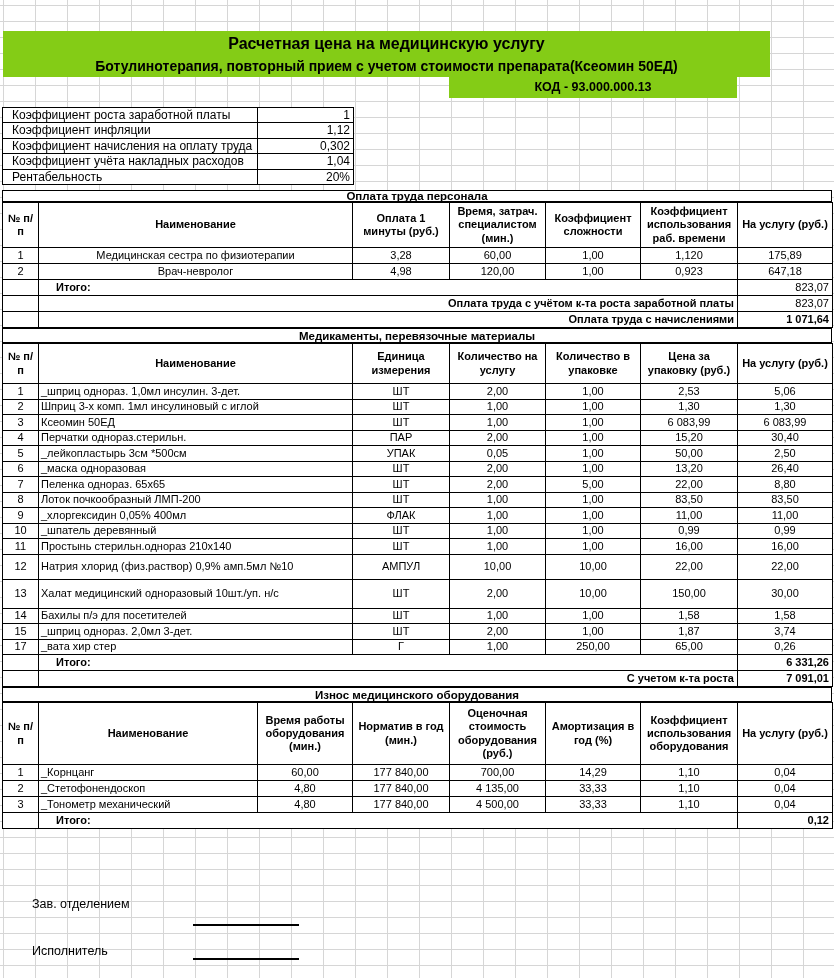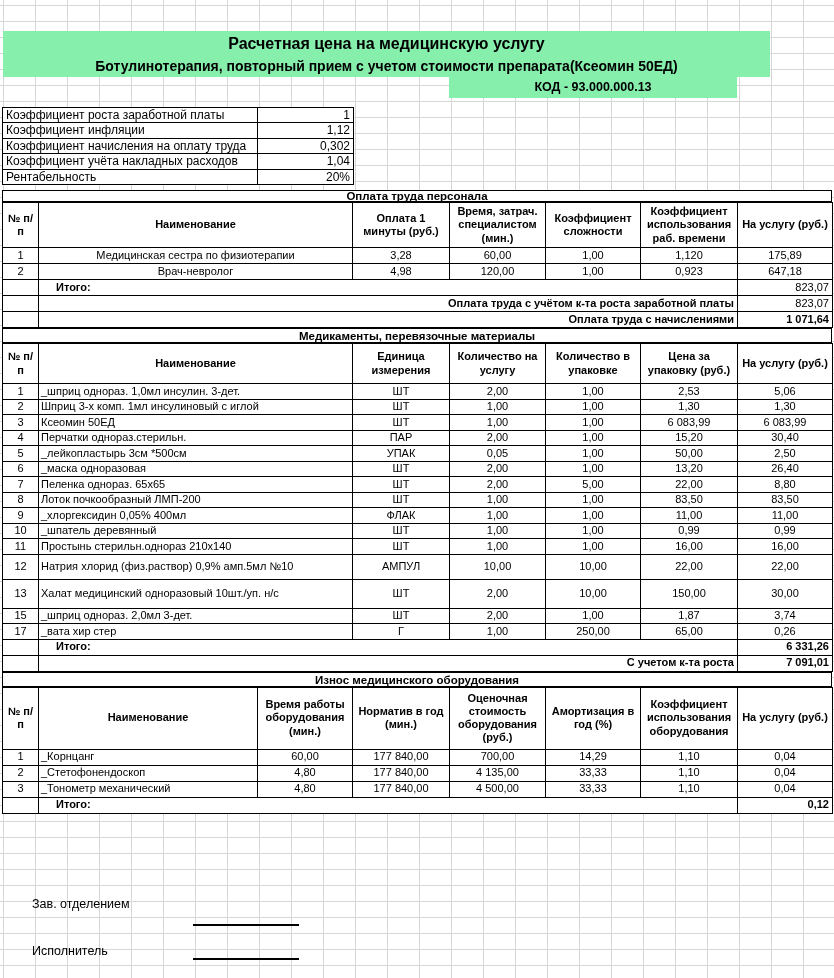--- a/index.html
+++ b/index.html
@@ -11,35 +11,35 @@
   }
   
   .grid-bg {
     position:absolute; left:0; top:0; width:834px; height:978px;
     background-image:
       linear-gradient(to right,#d6d6d6 1px,transparent 1px),
       linear-gradient(to bottom,#d6d6d6 1px,transparent 1px);
     background-size:32px 16px;
     background-position:3px 5px;
   }
-  .white { position:absolute; background:#86efac; }
+  .white { position:absolute; background:#84cc16; }
 
   .title-block { left:3px; top:31px; width:767px; height:46px; text-align:center; }
   .doc-title   { font-size:16px; font-weight:bold; line-height:25px; }
   .doc-subtitle{ font-size:14px; font-weight:bold; line-height:21px; }
   .code-cell   { left:449px; top:77px; width:288px; height:21px;
                  font-size:12.5px; font-weight:bold; text-align:center; line-height:21px; }
 
   table { border-collapse:collapse; table-layout:fixed; background:#fff; }
   td { border:1px solid #000; padding:0 2px; overflow:hidden; vertical-align:middle;
        font-size:11px; line-height:1.2; }
 
   .coeff-table { position:absolute; left:2px; top:107px; width:351px; }
   .coeff-table td { height:15px; font-size:12px; }
-  .coeff-table .cl { text-align:left; padding-left:3px; }
+  .coeff-table .cl { text-align:left; padding-left:9px; }
   .coeff-table .cv { text-align:right; padding-right:3px; }
 
   .main { position:absolute; left:2px; top:190px; width:830px; }
   .sec { background:#fff; border:1px solid #000; text-align:center;
          font-weight:bold; font-size:11.5px; overflow:hidden; }
   .sec-sm { height:12px; line-height:11px; }
   .sec-md { height:15px; line-height:14px; }
   .t { width:830px; }
   .t thead td { font-weight:bold; text-align:center; }
   .t1 thead td { height:45px; }
@@ -295,20 +295,29 @@
         <tr>
           <td class="ac">13</td>
           <td class="al">Халат медицинский одноразовый 10шт./уп. н/с</td>
           <td class="ac">ШТ</td>
           <td class="ac">2,00</td>
           <td class="ac">10,00</td>
           <td class="ac">150,00</td>
           <td class="ac">30,00</td>
         </tr>
         <tr>
+          <td class="ac">14</td>
+          <td class="al">Бахилы п/э  для посетителей</td>
+          <td class="ac">ШТ</td>
+          <td class="ac">1,00</td>
+          <td class="ac">1,00</td>
+          <td class="ac">1,58</td>
+          <td class="ac">1,58</td>
+        </tr>
+        <tr>
           <td class="ac">15</td>
           <td class="al">_шприц однораз. 2,0мл 3-дет.</td>
           <td class="ac">ШТ</td>
           <td class="ac">2,00</td>
           <td class="ac">1,00</td>
           <td class="ac">1,87</td>
           <td class="ac">3,74</td>
         </tr>
         <tr>
           <td class="ac">17</td>

